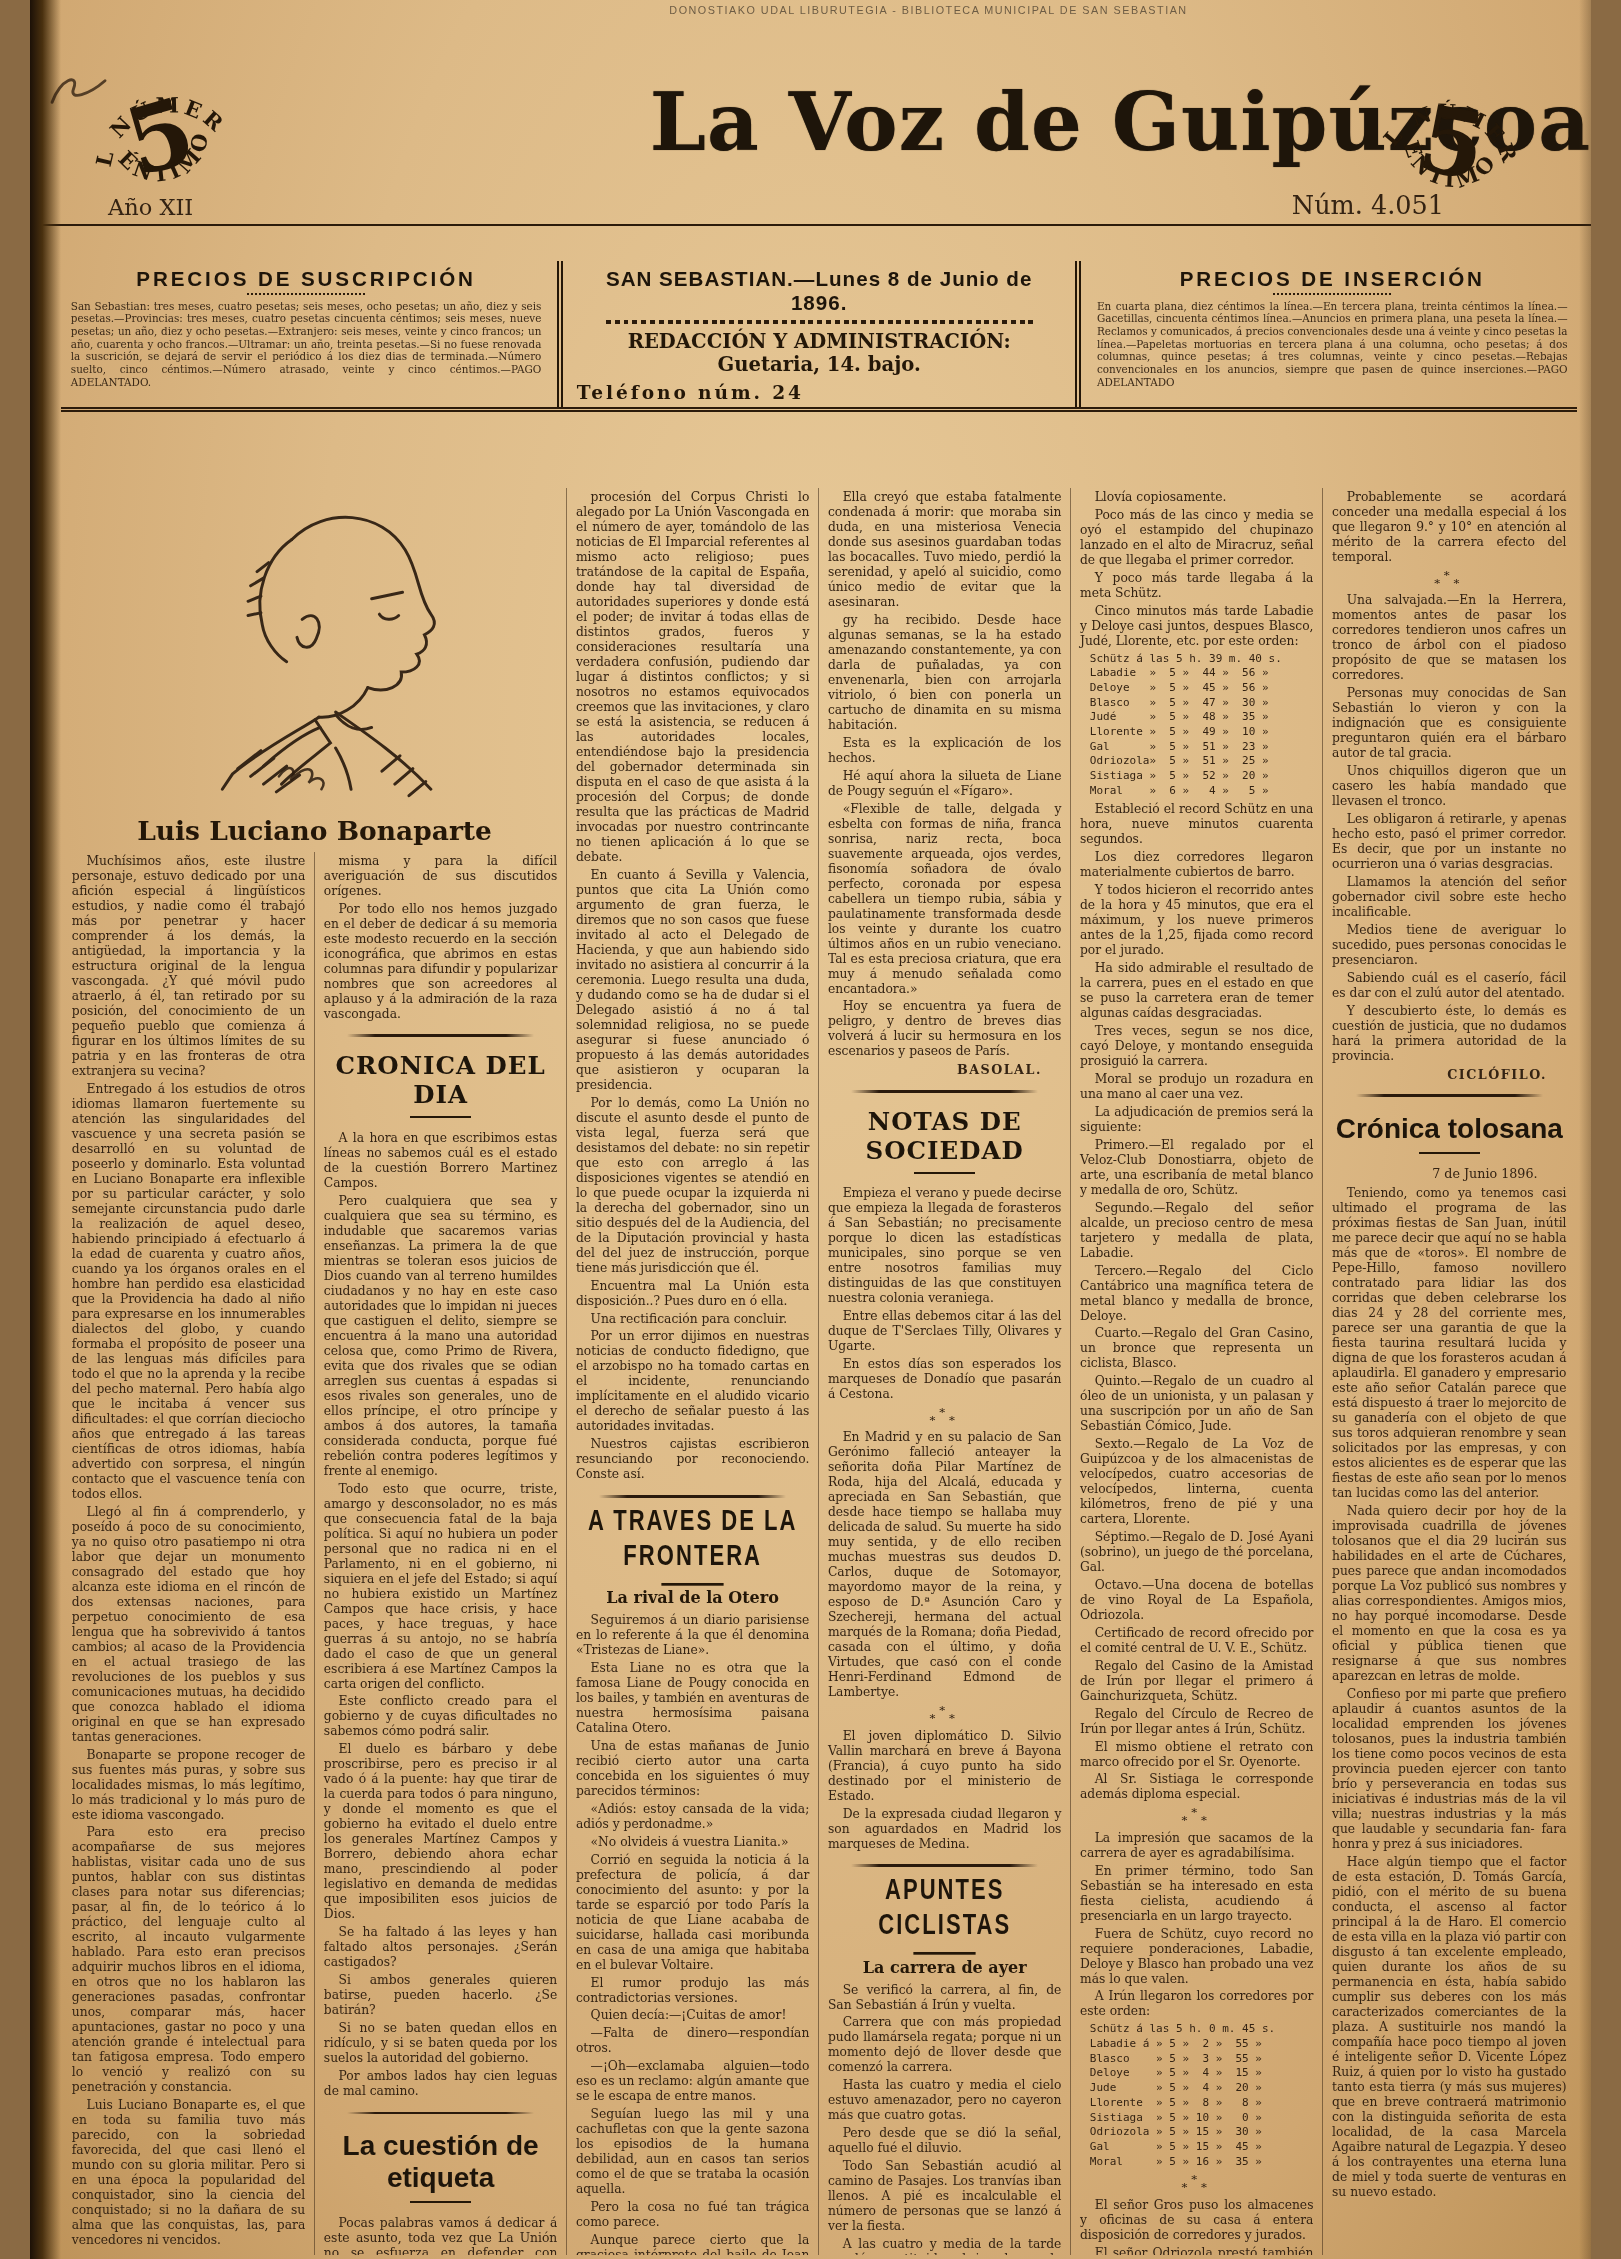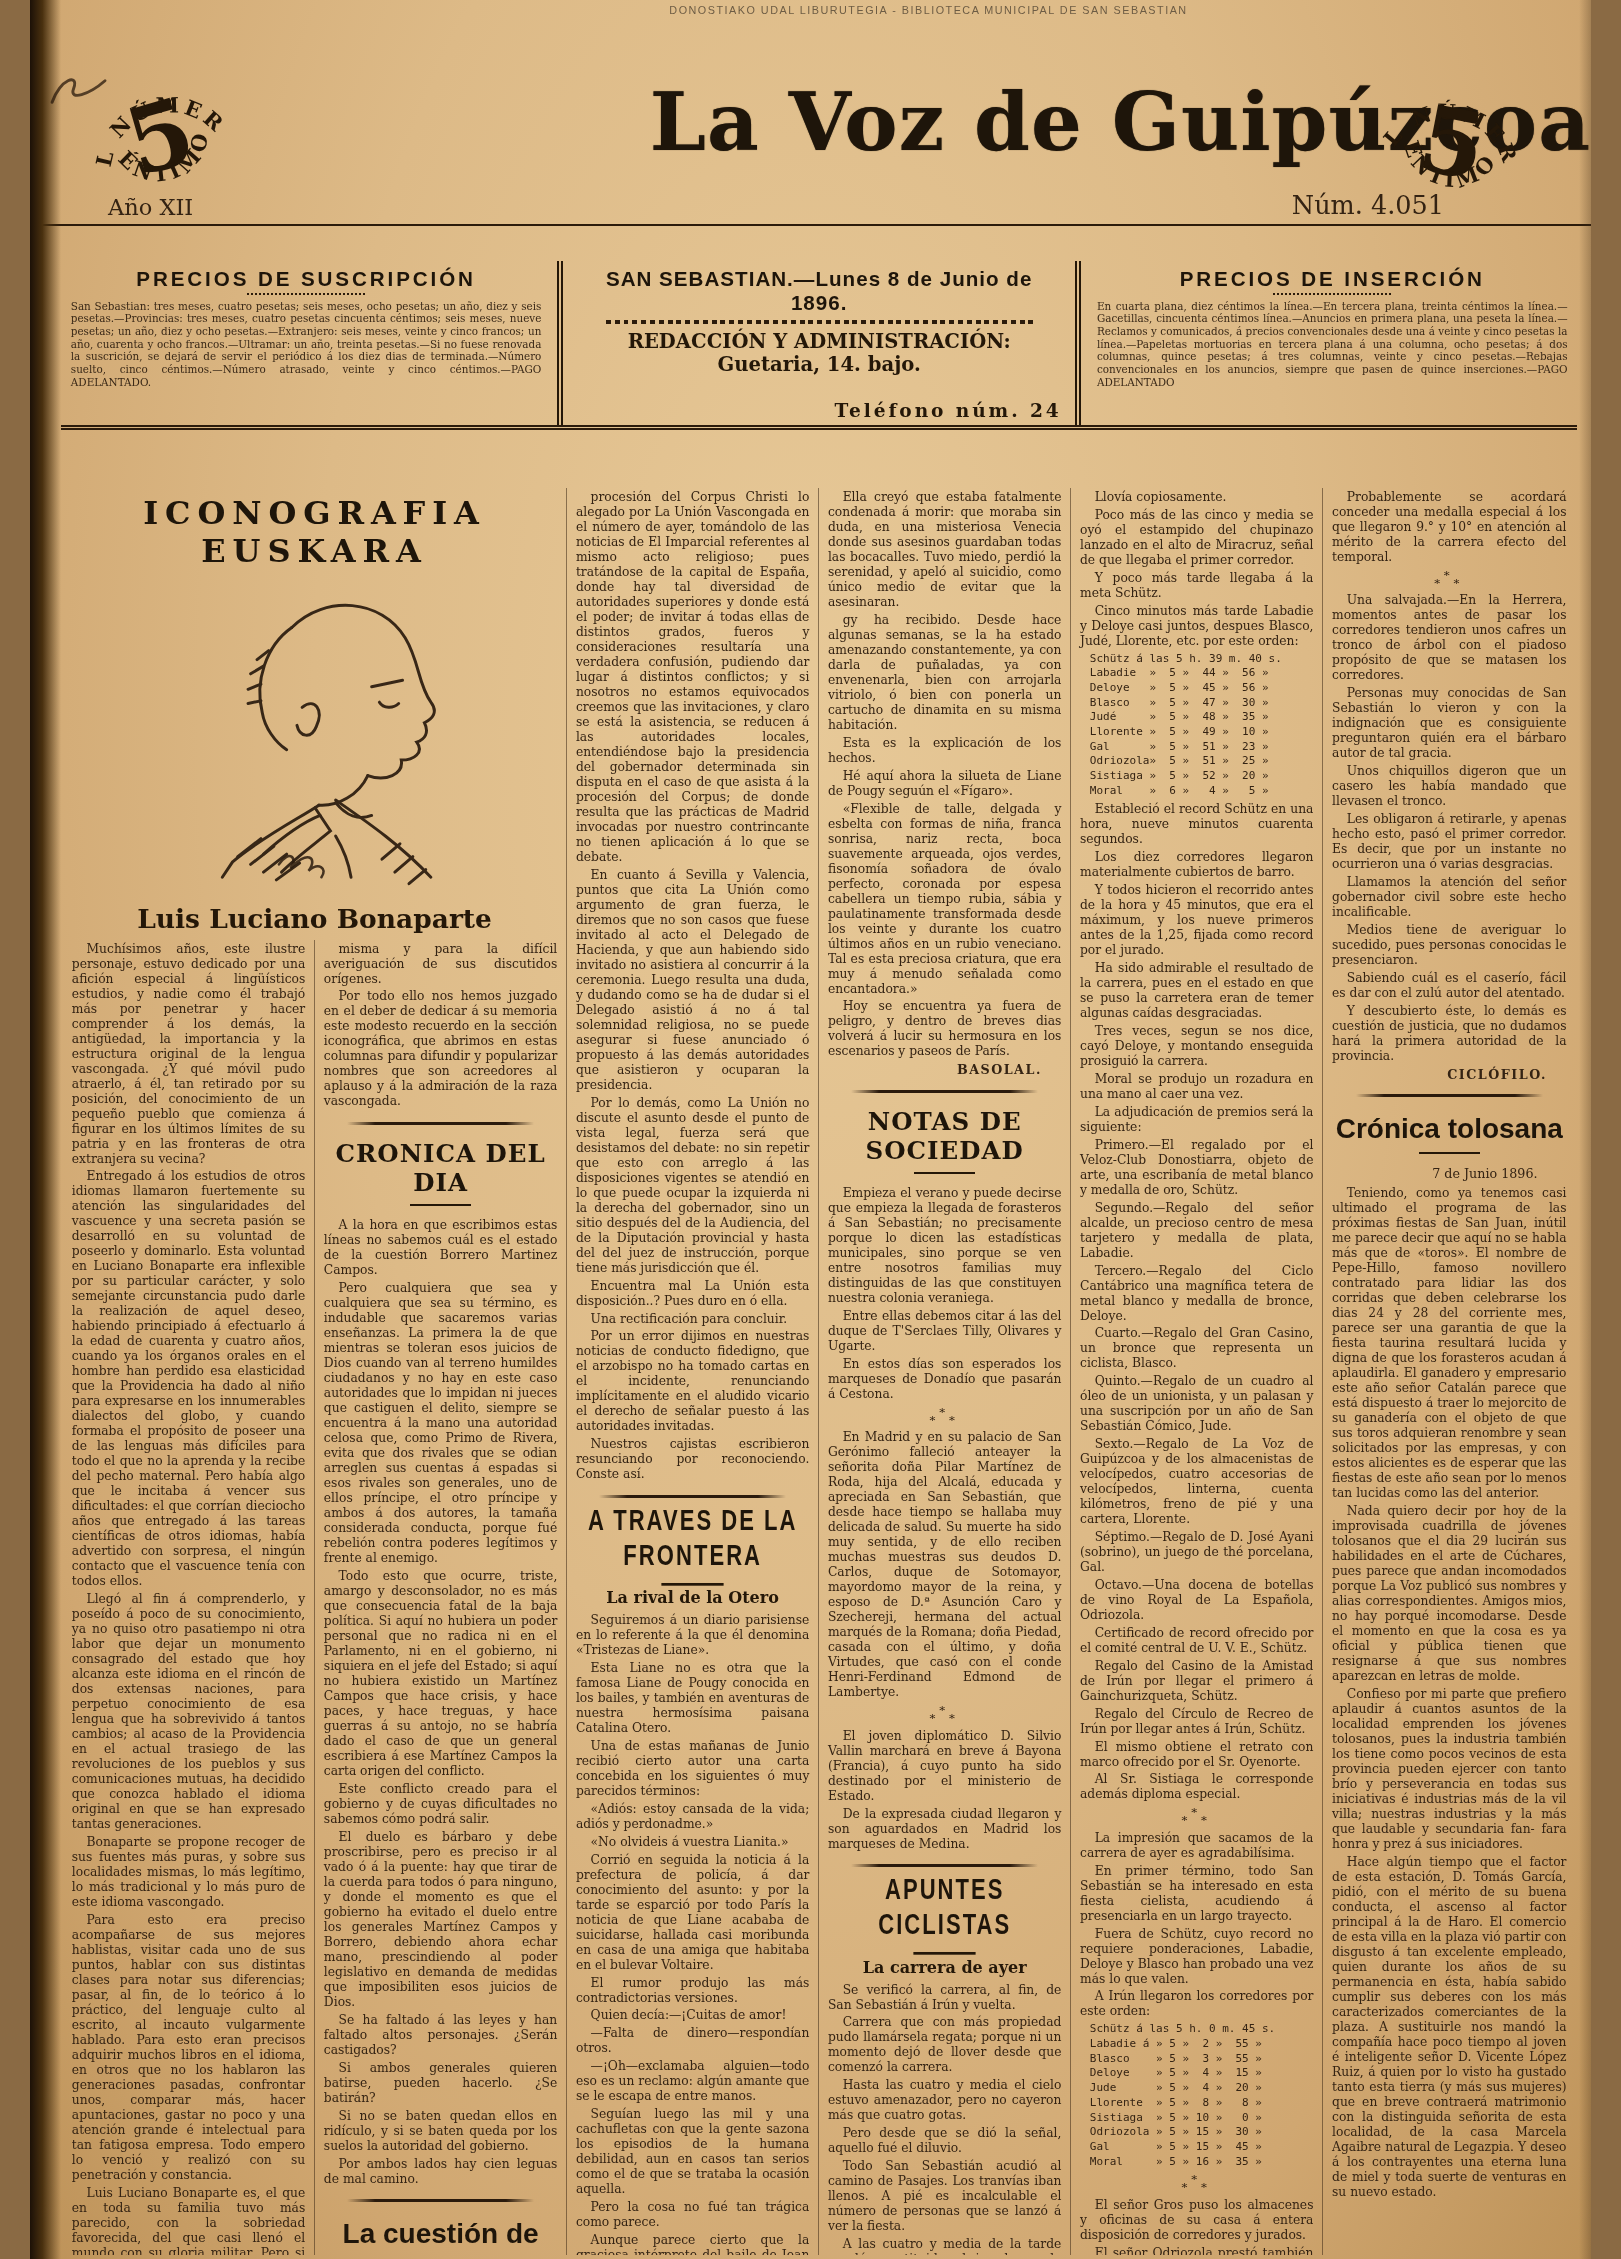--- a/index.html
+++ b/index.html
@@ -33,21 +33,21 @@
   
   .boxes{display:flex;align-items:stretch;margin:0 13.7px 0 31px;border-bottom:5.9px double #2b1b0b;}
   .hbox{flex:1 1 33%;padding:3.9px 9.8px 7.8px;}
   .hbox .bt{font:700 20.6px "Liberation Sans",sans-serif;text-align:center;letter-spacing:2.9px;margin:2px 0 2px;color:#1e150a;}
   .hbox .bu{width:118px;margin:0 auto 4.9px;border-top:2px dotted #2b1b0b;}
   .hbox .bb{font:10.4px/12.7px "DejaVu Serif",serif;text-align:justify;color:#34241447;color:#392817;}
   .cbox{flex:1 1 34%;border-left:6.9px double #241708;border-right:6.9px double #241708;margin:0 5.9px;padding:5.9px 13.7px 3.9px;}
   .cbox .l1{font:700 20.6px "Liberation Sans",sans-serif;text-align:center;letter-spacing:1px;color:#1e150a;}
   .cbox .wavy{height:3.9px;margin:4.9px 29px 6.9px;background:repeating-linear-gradient(90deg,#2b1b0b 0 4.9px,transparent 4.9px 8.8px);}
   .cbox .l2{font:700 19.6px "DejaVu Serif",serif;text-align:center;margin-top:3.9px;color:#241708;}
-  .cbox .l3{font:700 18.6px "DejaVu Serif",serif;text-align:right;letter-spacing:2.9px;margin-top:24px;color:#241708;}
+  .cbox .l3{font:700 18.6px "DejaVu Serif",serif;text-align:left;letter-spacing:2.9px;margin-top:6px;color:#241708;}
 
   
   .cols{position:absolute;left:33px;right:15.7px;top:488px;bottom:3.9px;display:grid;
     grid-template-columns:repeat(6,1fr);grid-template-rows:auto 1fr;}
   .col,.feature{overflow:hidden;padding:2px 8.8px 0;}
   .bR{border-right:1px solid rgba(62,42,22,.55);}
   .feature{grid-column:1/3;grid-row:1;}
   .r2{grid-row:2;}
   .tall{grid-row:1/3;}
 
@@ -126,21 +126,20 @@
     </div>
     <div class="hbox">
       <div class="bt">PRECIOS DE INSERCIÓN</div>
       <div class="bu"></div>
       <div class="bb">En cuarta plana, diez céntimos la línea.—En tercera plana, treinta céntimos la línea.—Gacetillas, cincuenta céntimos línea.—Anuncios en primera plana, una peseta la línea.—Reclamos y comunicados, á precios convencionales desde una á veinte y cinco pesetas la línea.—Papeletas mortuorias en tercera plana á una columna, ocho pesetas; á dos columnas, quince pesetas; á tres columnas, veinte y cinco pesetas.—Rebajas convencionales en los anuncios, siempre que pasen de quince inserciones.—PAGO ADELANTADO</div>
     </div>
   </div>
 
   <div class="cols">
     <div class="feature bR">
-      <div class="f-head">ICONOGRAFIA EUSKARA</div>
       <svg class="portrait" width="412" height="323" viewBox="0 0 320 250">
         <g fill="none" stroke="#2a1b0e" stroke-width="2.3" stroke-linecap="round" opacity=".92">
           <path d="M142,38 C168,12 212,16 230,46 C241,64 240,82 250,96 C256,104 251,109 245,112 C249,120 245,125 239,127 C245,135 237,141 227,141 C229,152 215,158 201,153"></path>
           <path d="M201,153 C194,168 178,177 163,176"></path>
           <path d="M142,38 C122,52 113,80 119,104 C121,116 129,127 138,133"></path>
           <path d="M150,100 C160,92 167,102 161,115 C157,125 148,123 146,114"></path>
           <path d="M204,84 l24,-5"></path>
           <path d="M210,96 c3,5 11,5 15,1"></path>
           <path d="M124,56 l-9,7 M120,68 l-10,6 M118,82 l-10,4 M118,95 l-10,2"></path>
           <path d="M163,176 C148,186 120,200 96,220 L88,232"></path>

